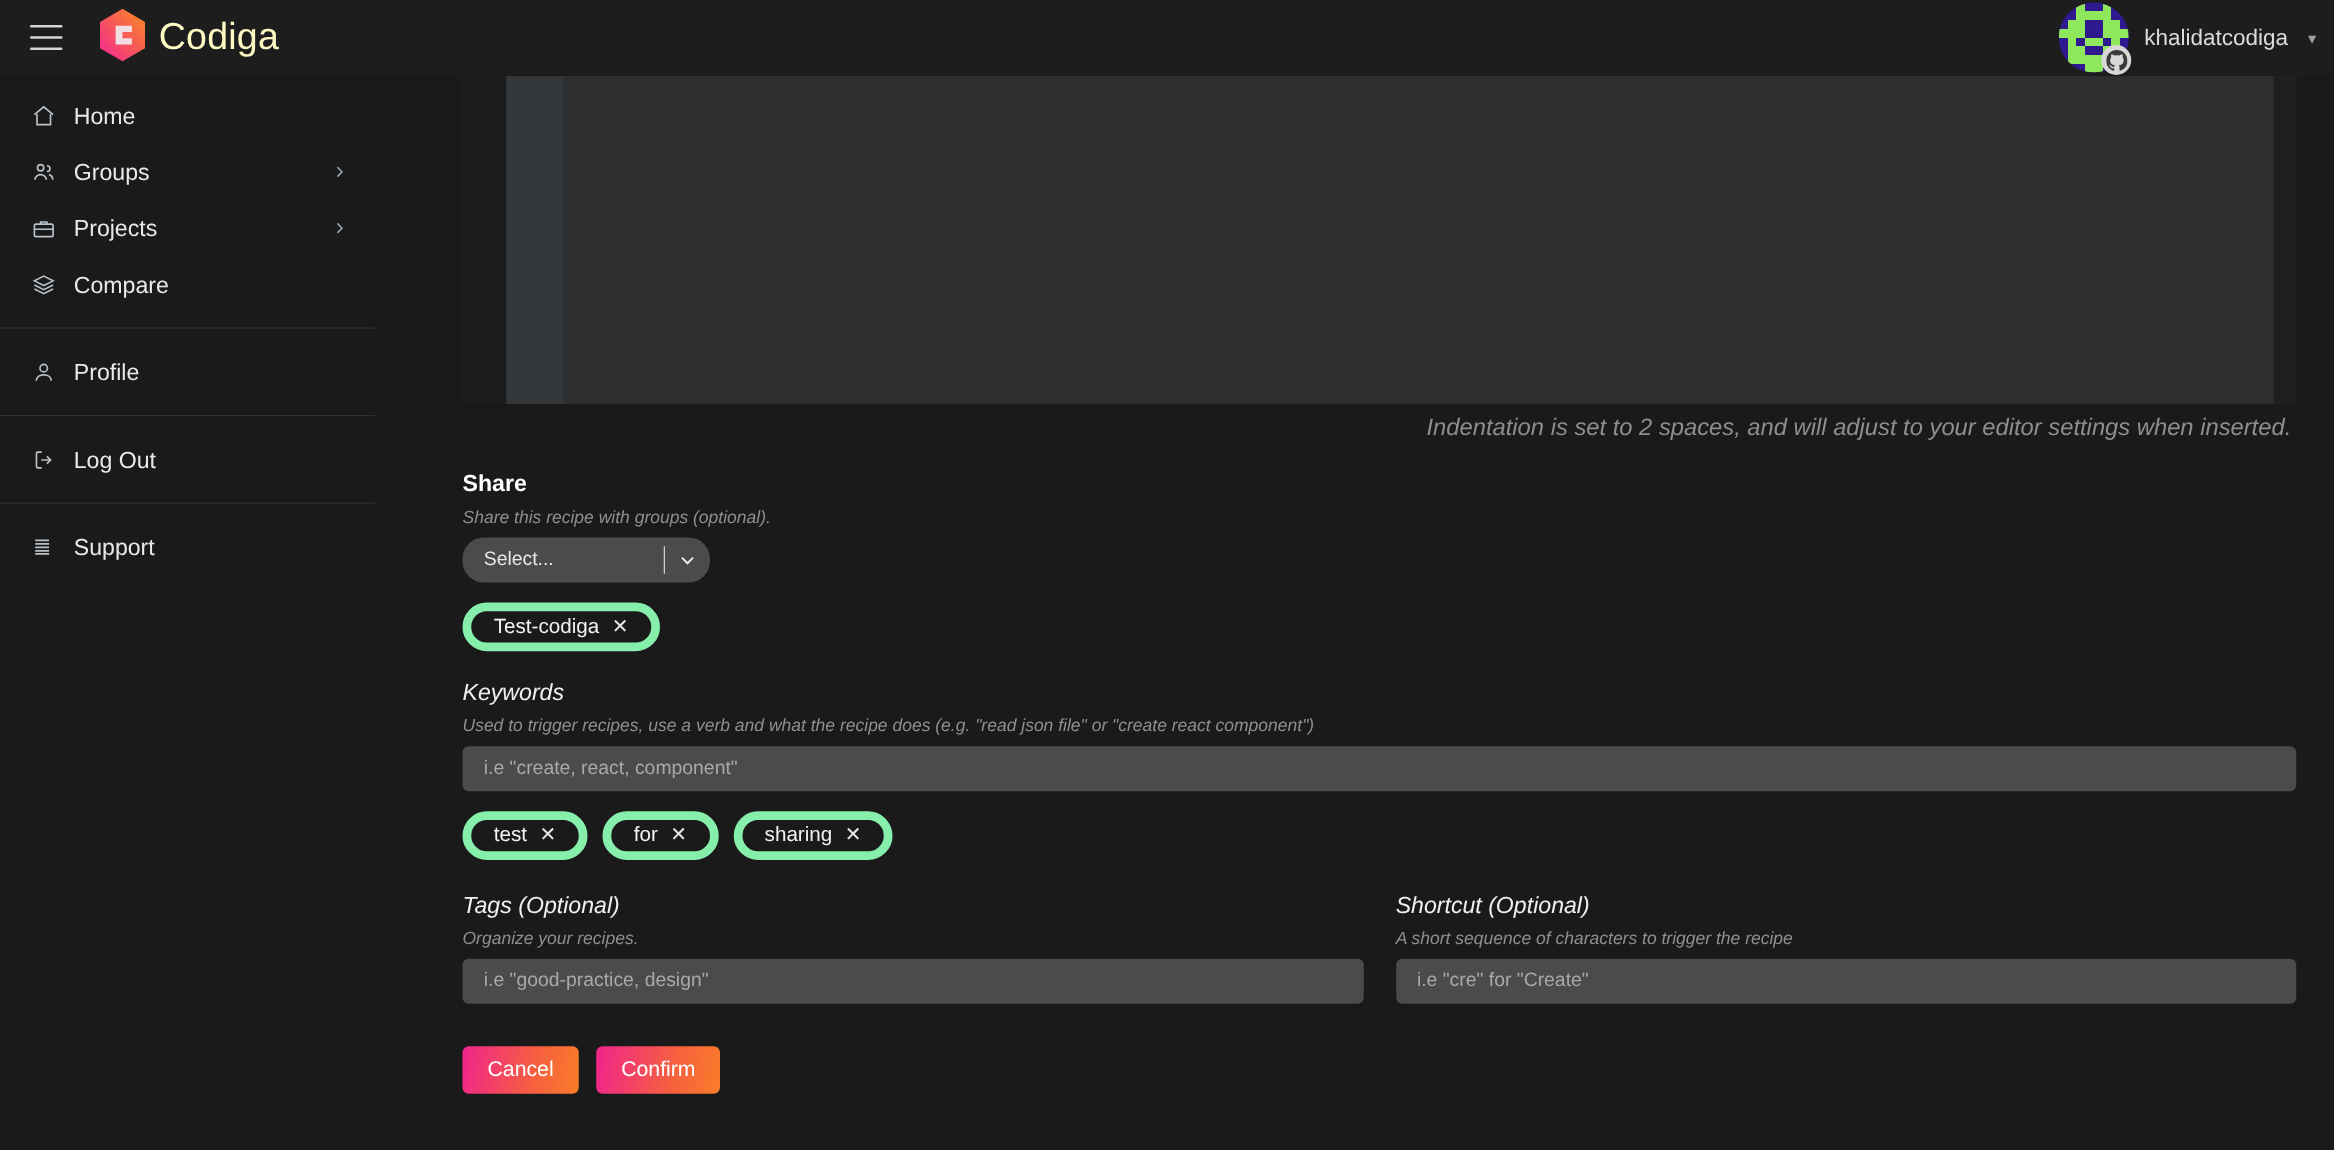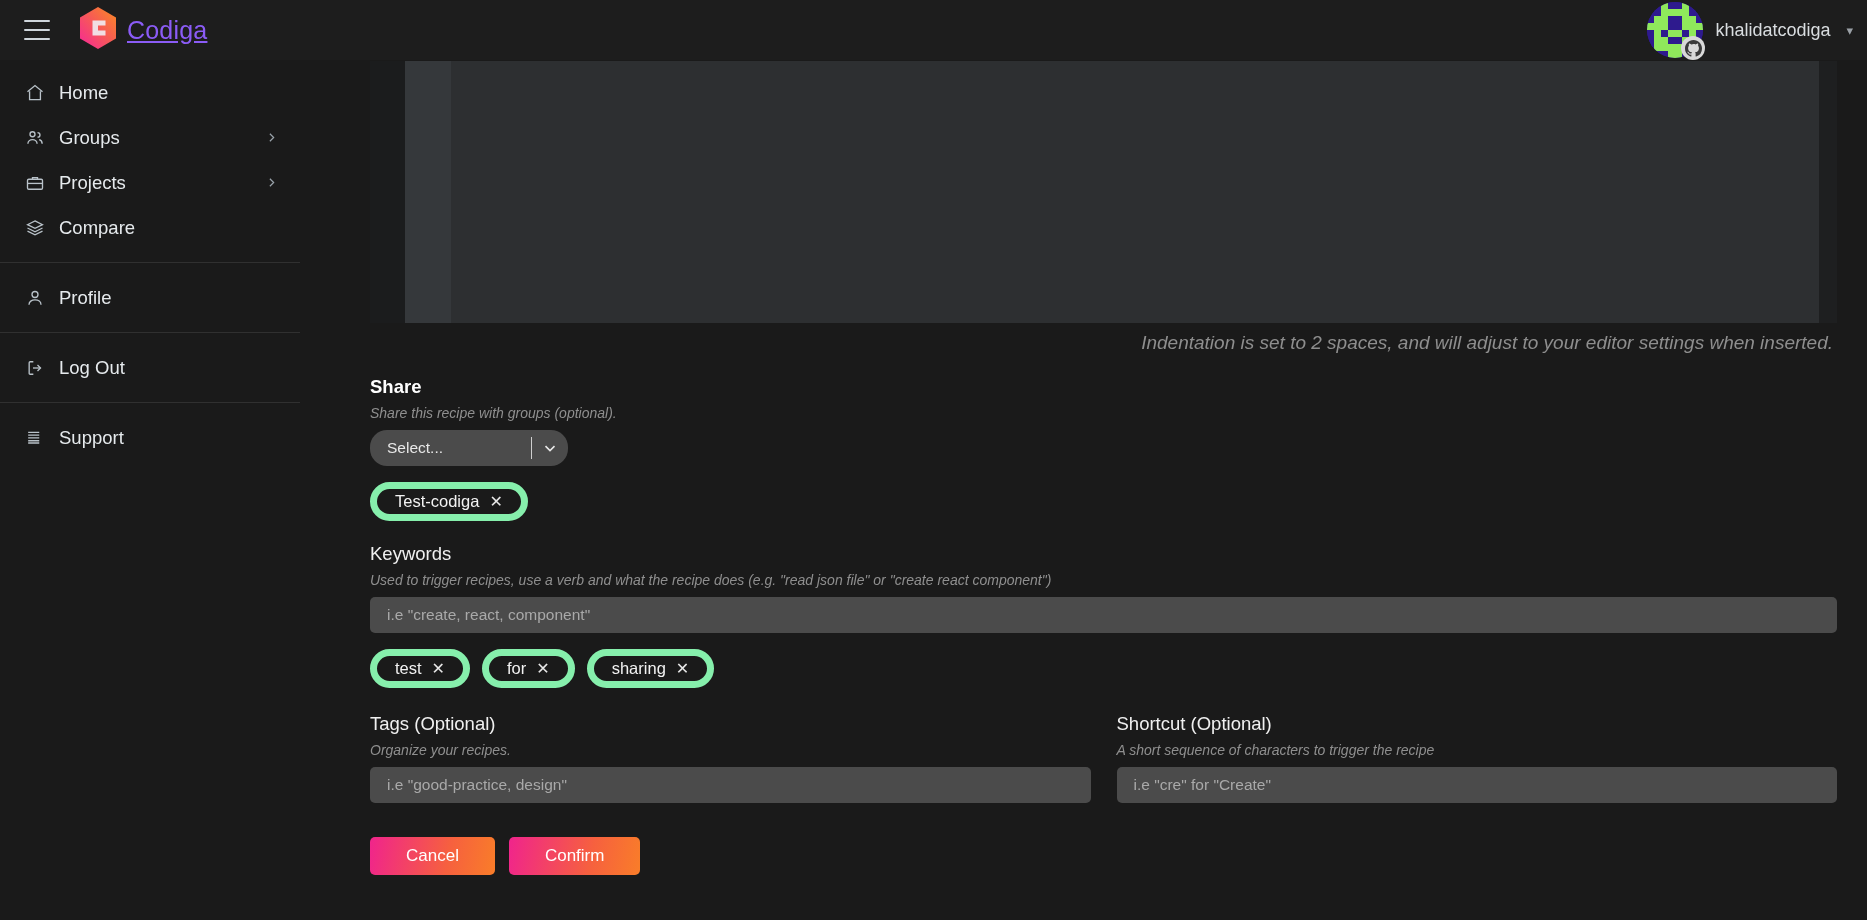--- a/index.html
+++ b/index.html
@@ -18,21 +18,21 @@
     display: flex; align-items: center;
     position: relative; z-index: 5;
   }
   .hamburger {
     width: 26px; height: 20px; margin-left: 24px; margin-right: 28px;
     display: flex; flex-direction: column; justify-content: space-between;
     cursor: pointer;
   }
   .hamburger span { display: block; height: 2px; width: 100%; background: #cfd6dc; border-radius: 1px; }
   .brand { display: flex; align-items: center; gap: 9px; cursor: pointer; }
-  .brand-name { color: #8b5cf6; font-size: 25px; letter-spacing: .2px; text-decoration: underline; }
+  .brand-name { color: #fef9c3; font-size: 30px; letter-spacing: .2px; }
 
   .topbar-right {
     margin-left: auto; display: flex; align-items: center; gap: 12px;
     padding-right: 14px;
   }
   .avatar-wrap { position: relative; width: 56px; height: 56px; }
   .avatar {
     width: 56px; height: 56px; border-radius: 50%; overflow: hidden;
     background: #2e1a8e; display: block;
   }
@@ -91,21 +91,21 @@
   .indent-note {
     text-align: right;
     color: #8e8e8e;
     font-size: 19px;
     font-style: italic;
     padding: 9px 4px 0 0;
   }
 
   .section { margin-top: 22px; }
   .label-strong { color: #ffffff; font-size: 18.5px; font-weight: bold; }
-  .label-normal { color: #f0f0f0; font-size: 18.5px; font-weight: normal; }
+  .label-normal { color: #f0f0f0; font-size: 18.5px; font-weight: normal; font-style: italic; }
   .helper {
     color: #8f8f8f; font-size: 14px; font-style: italic;
     margin-top: 7px; margin-bottom: 9px;
   }
 
   .select-box {
     width: 198px; height: 36px;
     background: #4b4b4b; border-radius: 17px;
     display: flex; align-items: center; cursor: pointer;
   }
@@ -132,21 +132,21 @@
     outline: none;
   }
   .text-input::placeholder { color: #a9a9a9; }
 
   .two-col { display: flex; gap: 26px; margin-top: 25px; }
   .col { flex: 1; min-width: 0; }
 
   .btn-row { display: flex; gap: 14px; margin-top: 34px; }
   .btn {
     border: none; border-radius: 5px;
-    height: 38px; padding: 0 36px;
+    height: 38px; padding: 0 20px;
     color: #ffffff; font-size: 17px;
     cursor: pointer;
     font-family: "Liberation Sans", sans-serif;
     background: linear-gradient(100deg, #f0248c 0%, #f6603f 62%, #f97d29 100%);
   }
 </style>
 </head>
 <body>
 
 <div class="app">

